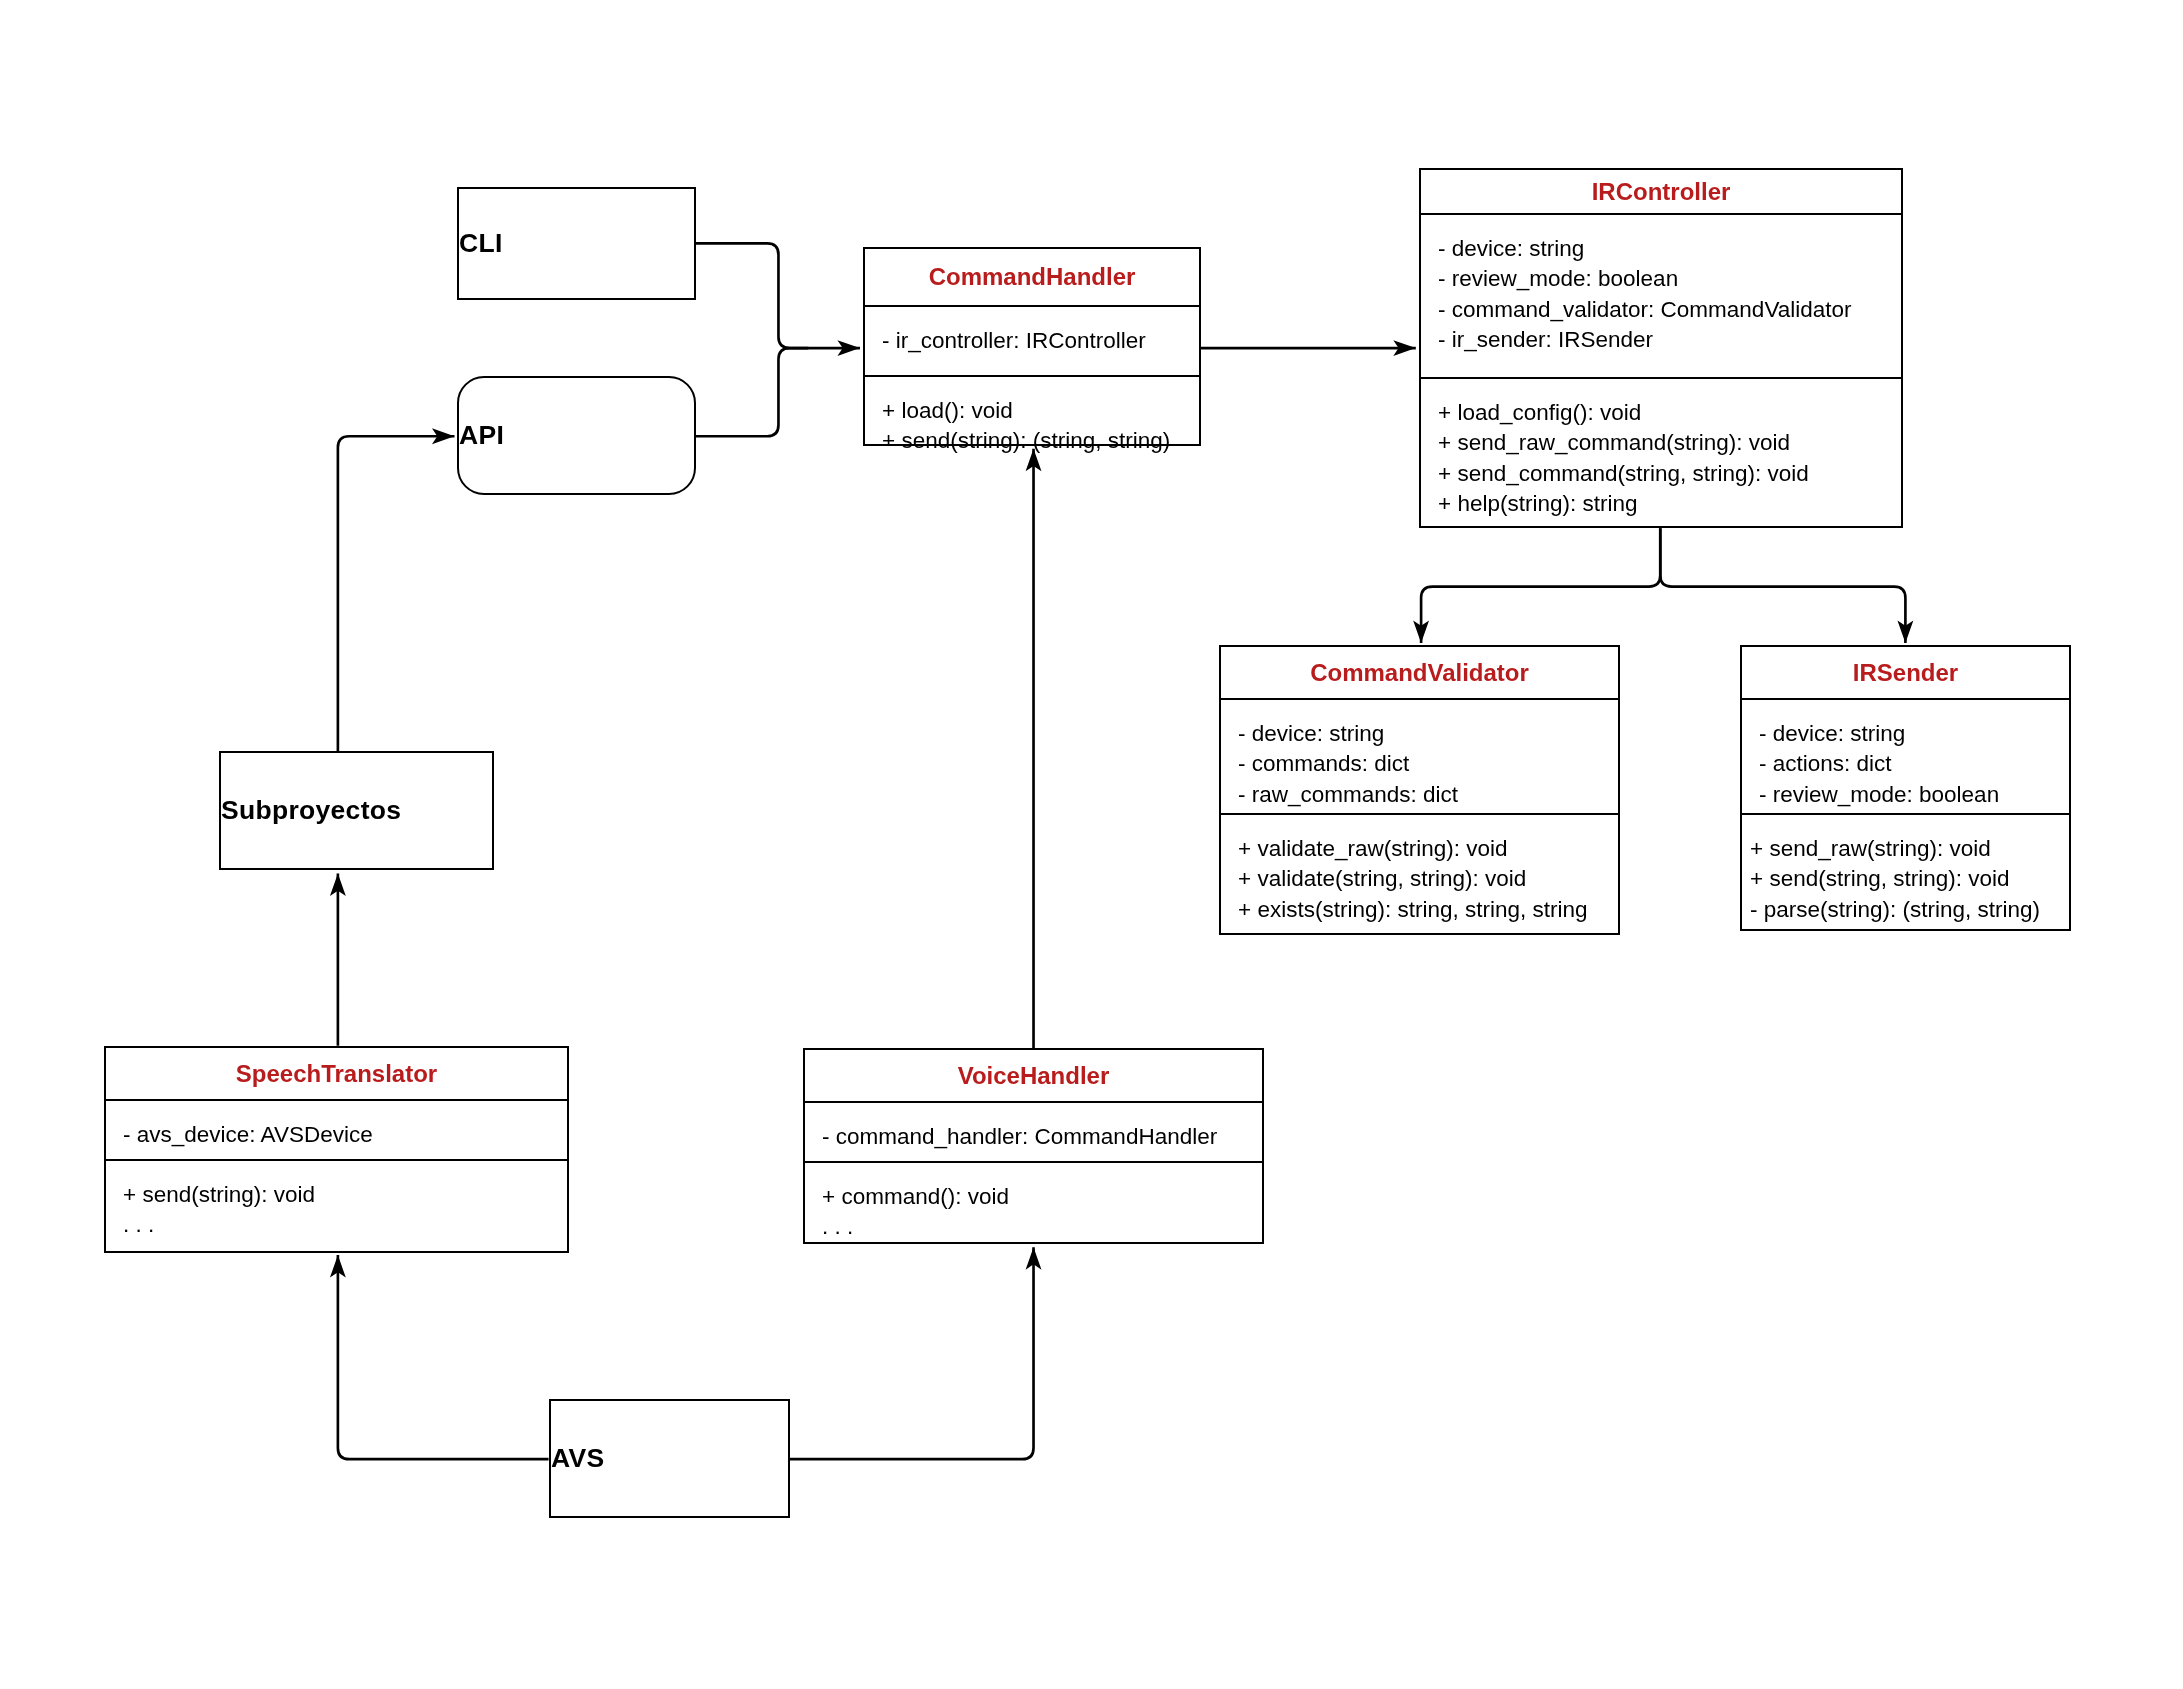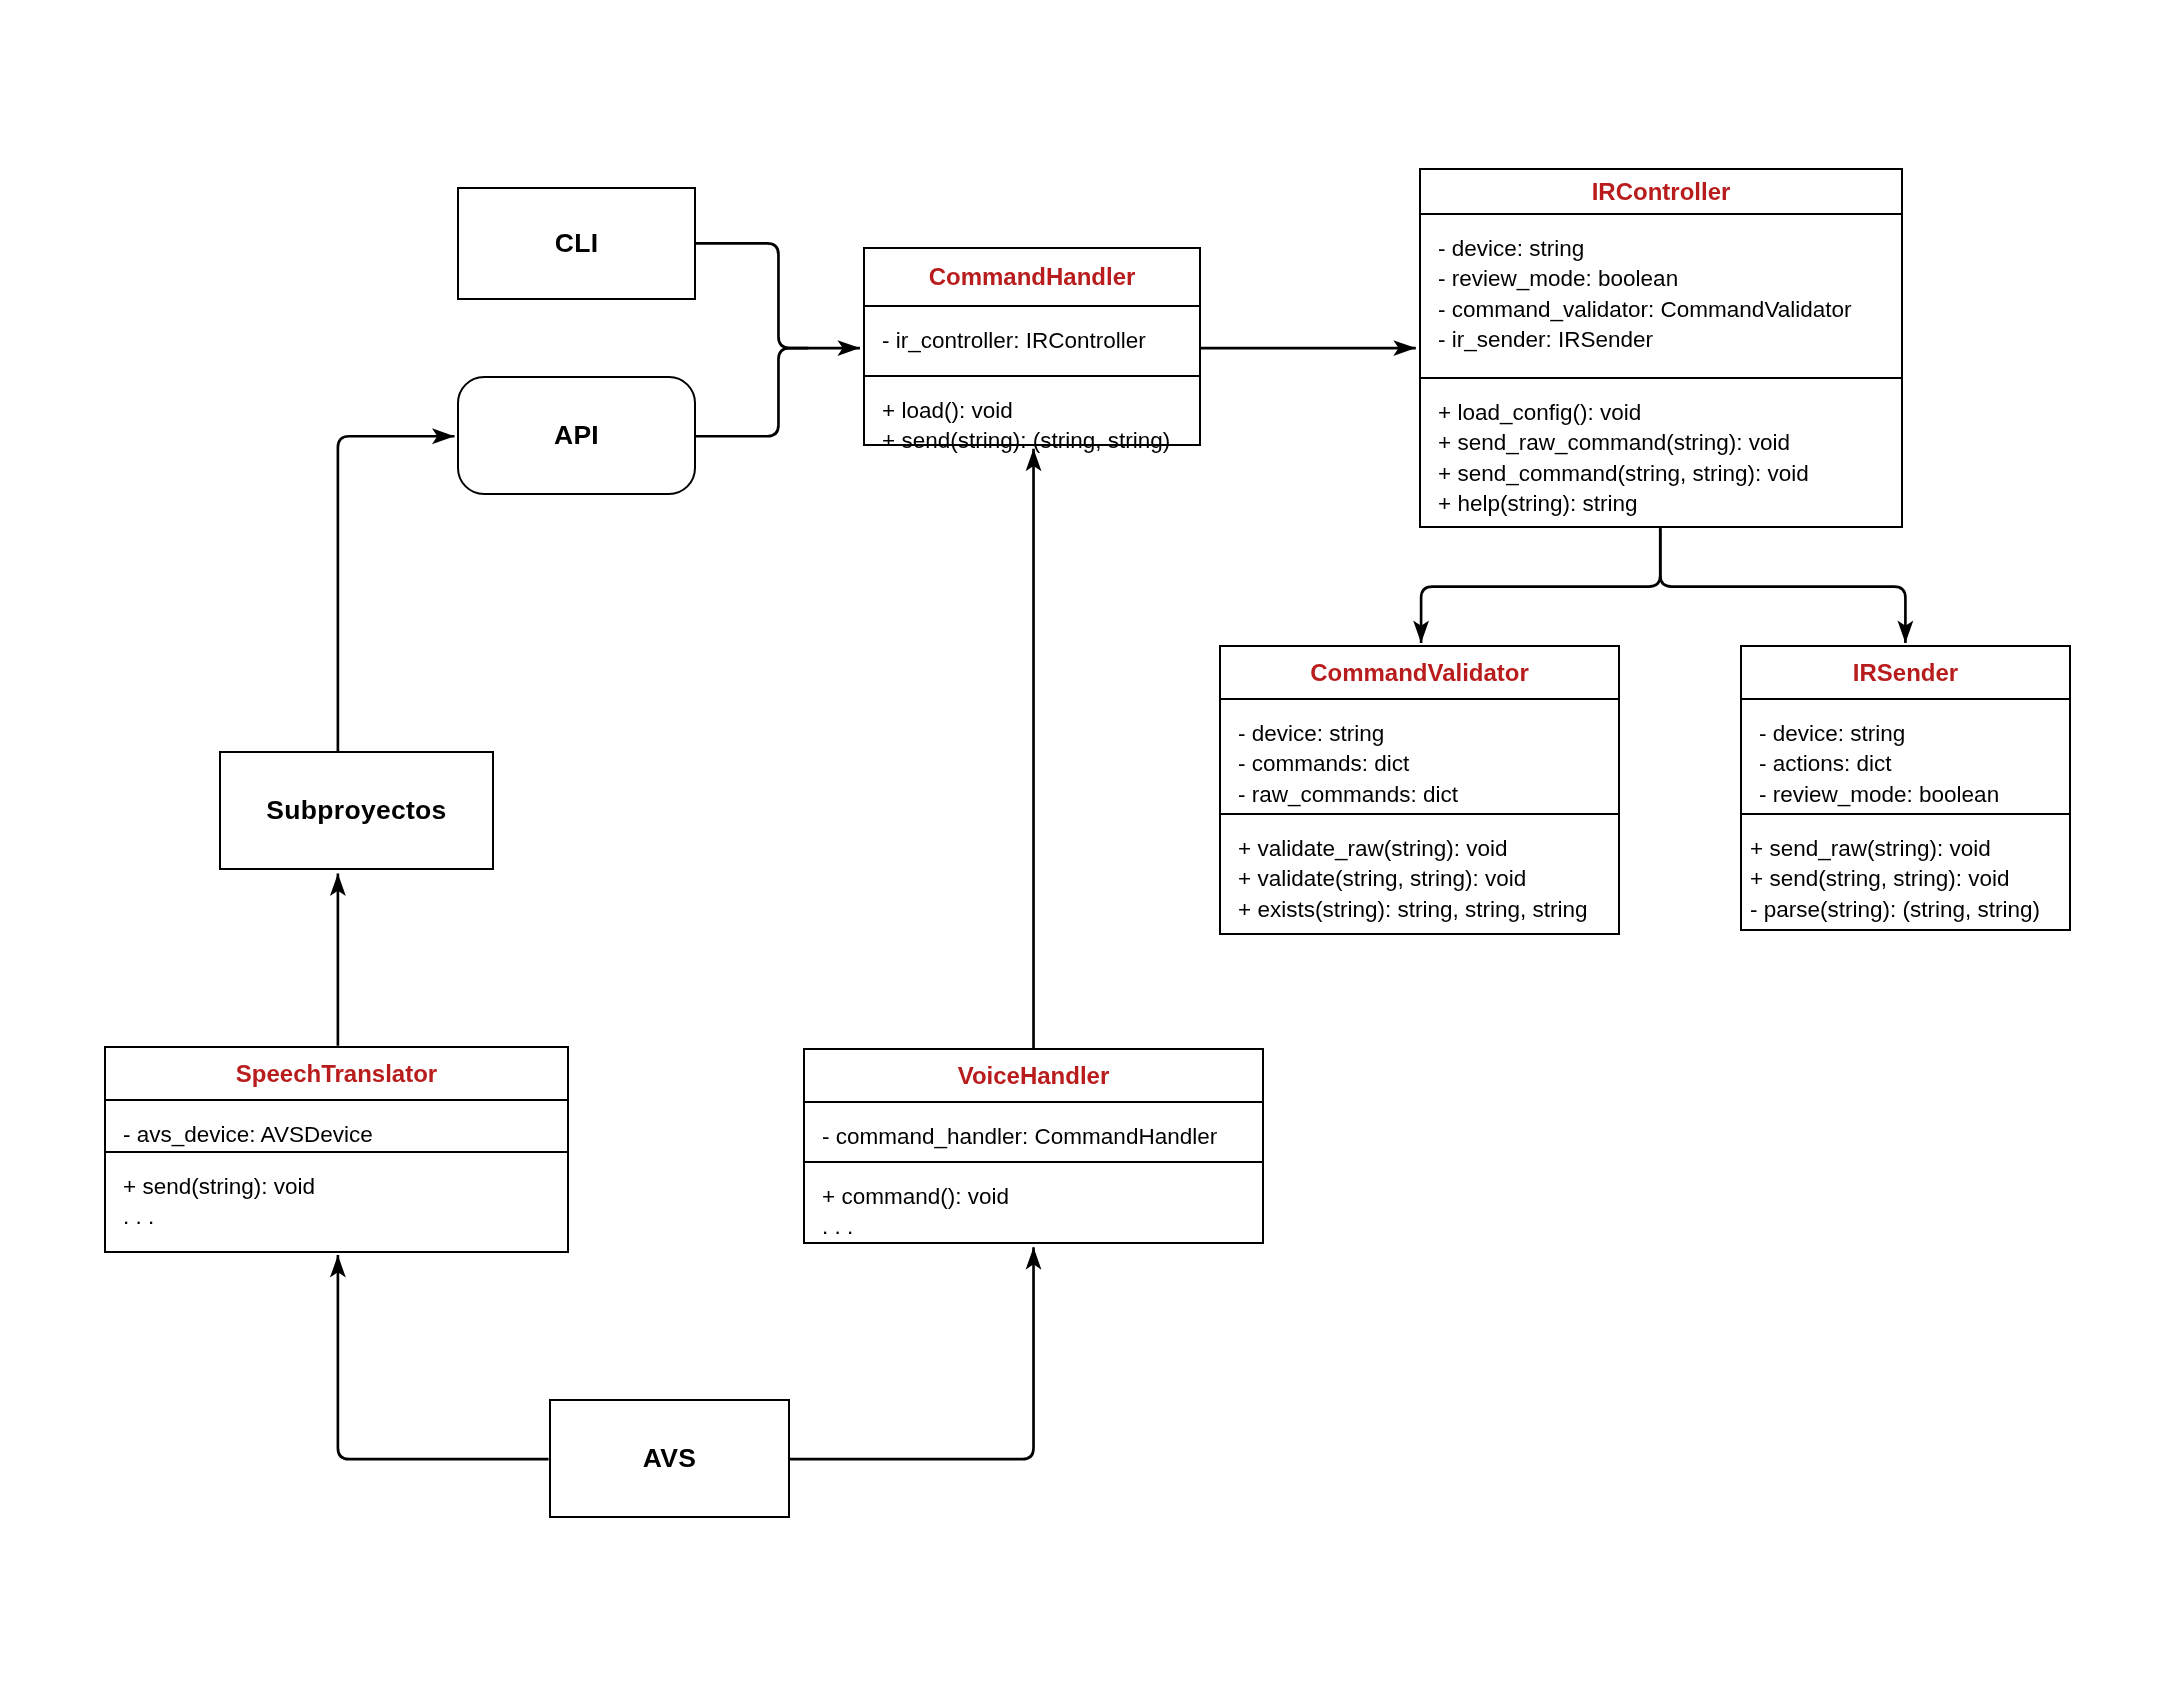--- a/index.html
+++ b/index.html
@@ -28,21 +28,20 @@
     pointer-events: none;
   }
   
   .node {
     position: absolute;
     box-sizing: border-box;
     border: 2.7px solid #000000;
     background: #ffffff;
     display: flex;
     align-items: center;
-    justify-content: center;
   }
   .node .node-label {
     font-size: 26.5px;
     font-weight: bold;
     color: #000000;
     letter-spacing: 0.3px;
   }
   
   .class-box {
     position: absolute;
@@ -163,21 +162,21 @@
       </div>
     <div class="c-methods" style="height:114px;padding-left:8px;">
         <div class="member">+ send_raw(string): void</div>
         <div class="member">+ send(string, string): void</div>
         <div class="member">- parse(string): (string, string)</div>
       </div>
   </div>
 
   <div class="class-box" style="left:104px; top:1046px; width:465px; height:207px;">
     <div class="c-title" style="height:51px;">SpeechTranslator</div>
-    <div class="c-attrs" style="height:52px;">
+    <div class="c-attrs" style="height:60px;">
         <div class="member">- avs_device: AVSDevice</div>
       </div>
     <div class="c-methods" style="height:91px;">
         <div class="member">+ send(string): void</div>
         <div class="member">. . .</div>
       </div>
   </div>
 
   <div class="class-box" style="left:803px; top:1048px; width:461px; height:196px;">
     <div class="c-title" style="height:51px;">VoiceHandler</div>

